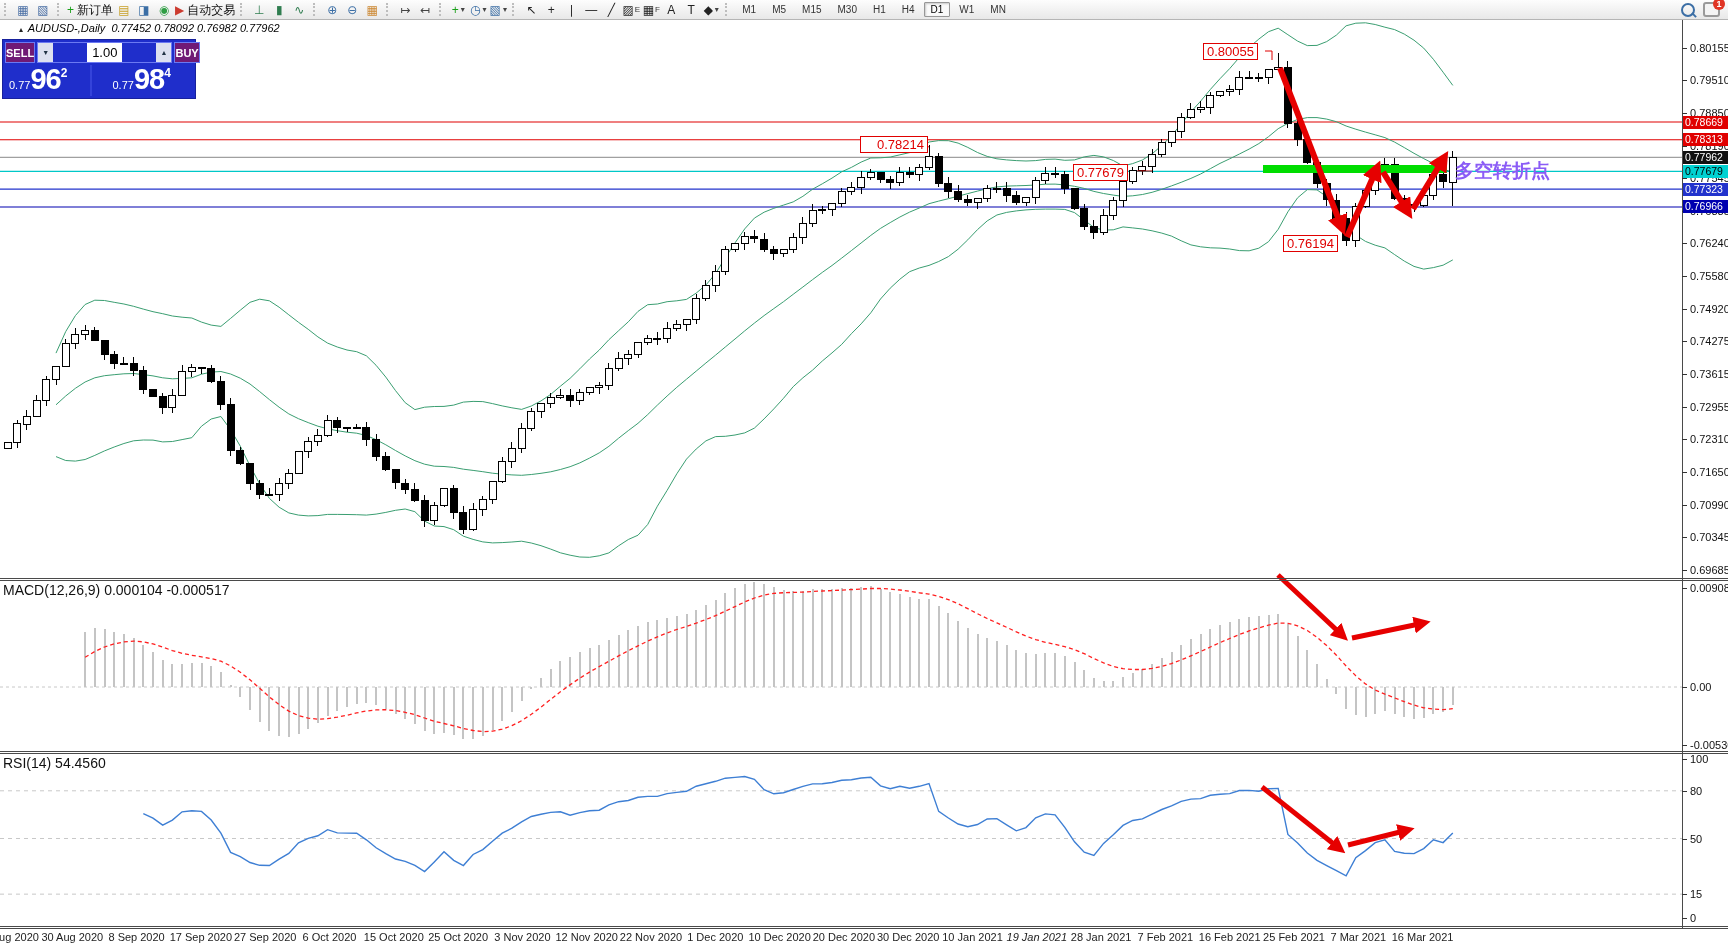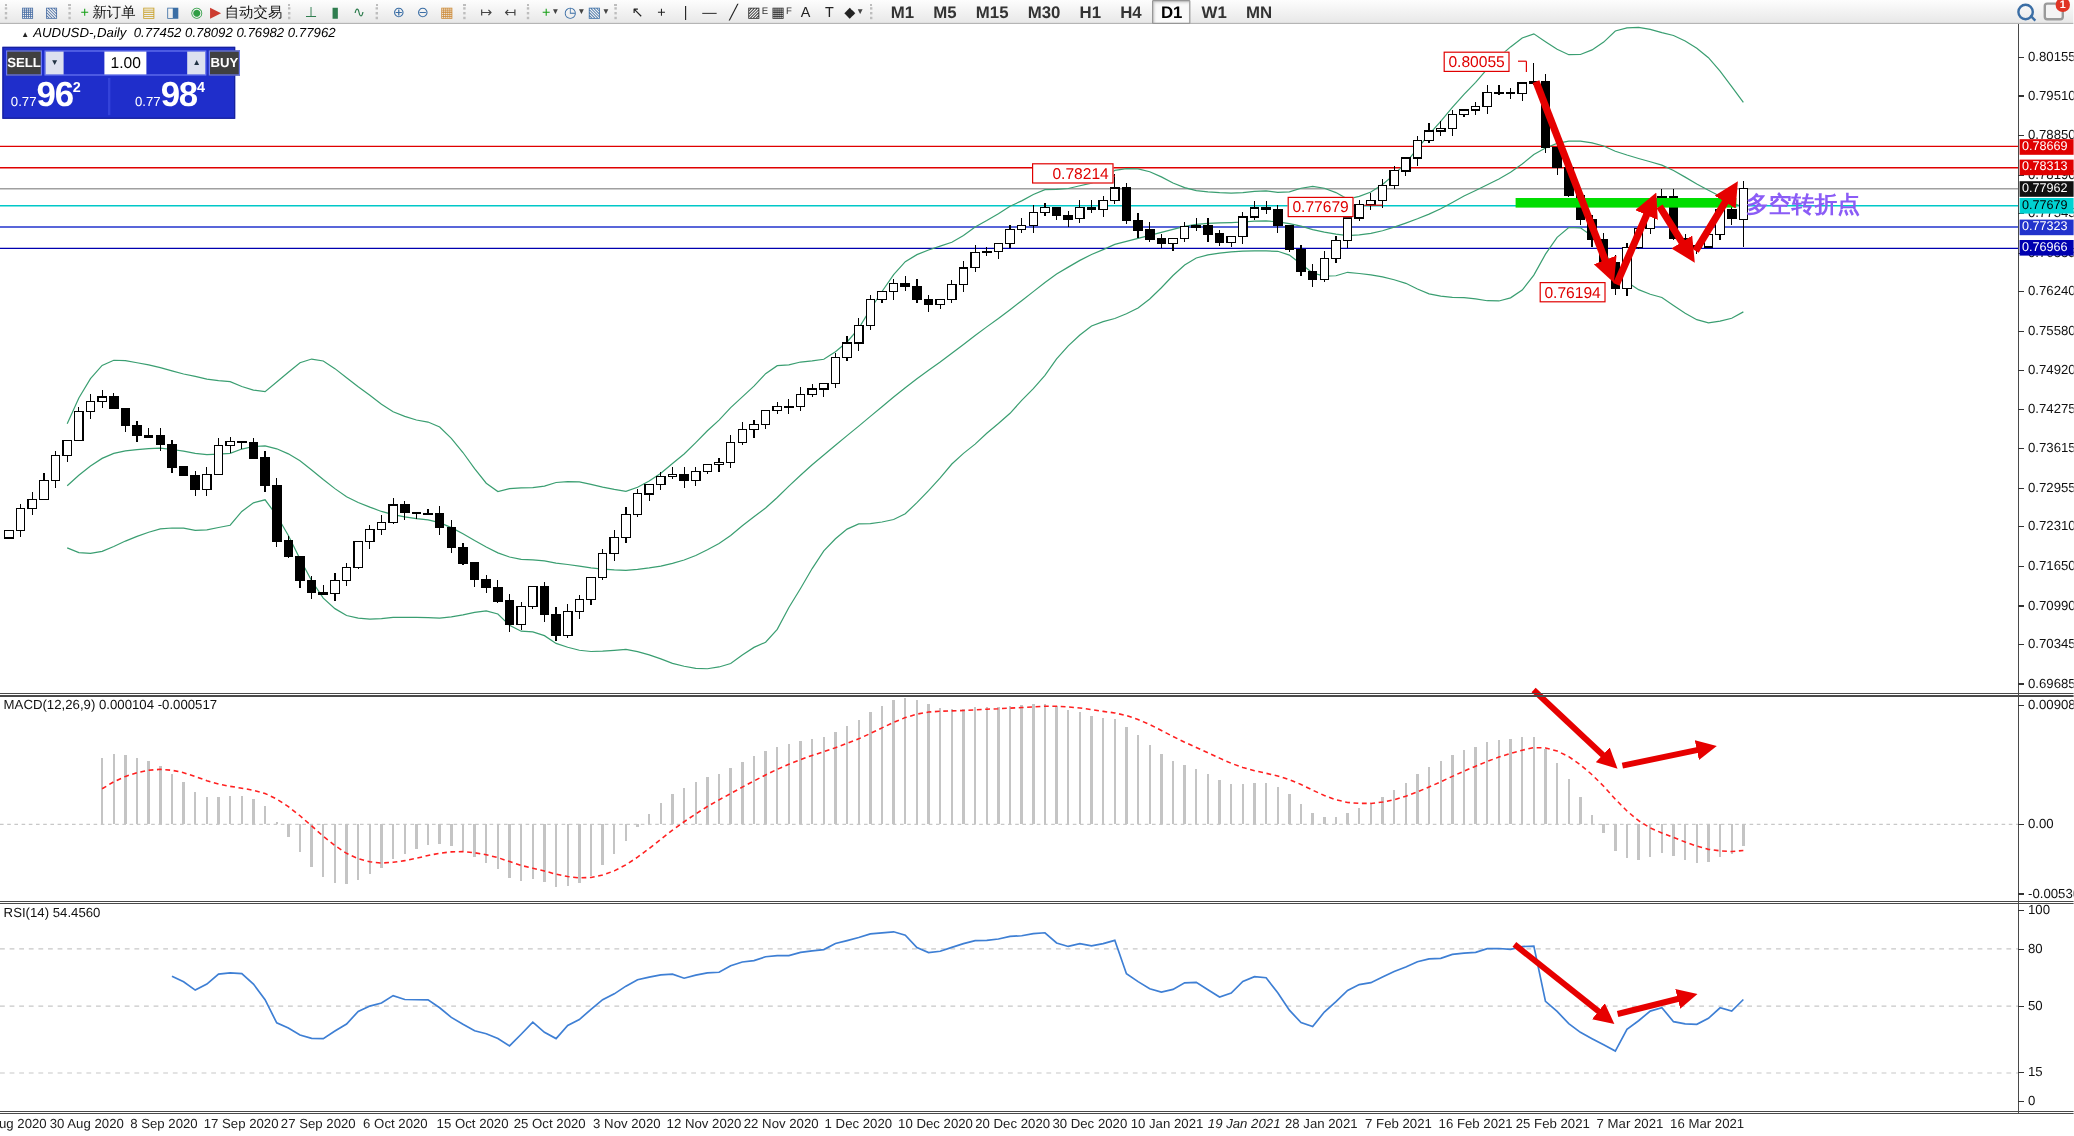--- a/index.html
+++ b/index.html
@@ -9,46 +9,46 @@
   #toolbar{position:absolute;top:0;left:0;width:1728px;height:19px;
     background:linear-gradient(#fdfdfd,#e8e8e8);border-bottom:1px solid #b5b5b5;
     display:flex;align-items:center;z-index:6;}
   .tbi{height:16px;min-width:18px;display:flex;align-items:center;justify-content:center;
     margin:0 1px;border-radius:2px;font-size:12px;line-height:16px;}
   .glyph{font-size:12px;}
   .sub{font-size:8px;margin-left:1px;color:#333;align-self:flex-end;}
   .lbl{font-size:12px;color:#111;margin-left:3px;}
   .caret{font-size:8px;color:#444;margin-left:2px;}
   .grip{width:3px;height:13px;border-left:2px dotted #bdbdbd;margin:0 4px;}
-  .tf{font-size:14px;font-weight:bold;color:#333;padding:1px 6px;margin:0 1px;border:1px solid transparent;border-radius:1px;}
+  .tf{font-size:10px;font-weight:normal;color:#333;padding:1px 6px;margin:0 1px;border:1px solid transparent;border-radius:1px;}
   .tf.active{background:#fafafa;border:1px solid #979797;box-shadow:inset 1px 1px 2px #c9c9c9;color:#000;}
   #tb-right{margin-left:auto;display:flex;align-items:center;margin-right:8px;}
   .magicon{position:relative;width:10px;height:10px;border:2px solid #3b6ea5;border-radius:50%;margin:0 8px;}
   .magicon::after{content:"";position:absolute;width:6px;height:2px;background:#3b6ea5;
     left:8px;top:9px;transform:rotate(45deg);}
   .bubbleicon{position:relative;width:13px;height:11px;border:2px solid #9a9a9a;border-radius:3px;background:#f4f4f4;}
   .badge1{position:absolute;top:-6px;right:-7px;background:#e03424;color:#fff;border-radius:50%;
     width:12px;height:12px;font-size:9px;line-height:12px;text-align:center;font-weight:bold;}
   
   #chart-svg{position:absolute;top:0;left:0;z-index:1;}
   #title{position:absolute;left:19px;top:22px;font-size:11px;color:#000;z-index:4;white-space:nowrap;font-style:italic;}
   #title .marker{font-size:8px;color:#222;margin-right:2px;}
   .tick{position:absolute;left:1690px;font-size:11px;color:#111;white-space:nowrap;z-index:2;}
   .pbadge{position:absolute;left:1683px;width:44px;height:13px;font-size:10.5px;line-height:13px;
     padding-left:2px;z-index:3;font-weight:normal;}
   .datelbl{position:absolute;top:931px;transform:translateX(-50%);font-size:11px;color:#222;z-index:2;white-space:nowrap;}
   .plabel{position:absolute;border:1px solid #e00000;background:#fff;color:#e00000;
     font-size:13px;line-height:15px;padding:0 3px;z-index:4;white-space:nowrap;}
   .note{position:absolute;font-size:19px;font-weight:bold;z-index:4;white-space:nowrap;}
-  .indlabel{position:absolute;font-size:11px;color:#111;z-index:3;left:3px;white-space:nowrap;}
+  .indlabel{position:absolute;font-size:14px;color:#111;z-index:3;left:3px;white-space:nowrap;}
   
   #tw{position:absolute;left:2px;top:39px;width:194px;z-index:5;background:#1f2ecb;
       padding:2px;box-sizing:border-box;border:1px solid #17219c;}
   .twrow{display:flex;height:21px;gap:2px;}
-  .twbtn{background:#404040;border:1px solid #6b79f2;color:#fff;font-size:11px;font-weight:bold;
+  .twbtn{background:#701a75;border:1px solid #6b79f2;color:#fff;font-size:11px;font-weight:bold;
      font-family:inherit;width:42px;padding:0;}
   .twvol{flex:1;display:flex;border:1px solid #6b79f2;gap:34px;}
   .twcar{width:15px;background:#dde1ef;color:#234;font-size:7px;text-align:center;line-height:19px;}
   .twfield{flex:1;background:#fff;color:#000;font-size:13px;text-align:right;padding:0 5px;line-height:19px;}
   .twprices{display:flex;margin-top:2px;}
   .twprice{flex:1;color:#fff;padding:1px 2px 3px 4px;}
   .twprice+.twprice{border-left:2px solid #3443da;padding-left:21px;}
   .pp{font-size:11px;vertical-align:baseline;}
   .pb{font-size:29px;font-weight:bold;line-height:27px;letter-spacing:-1px;}
   .ps{font-size:12px;vertical-align:top;font-weight:bold;}

